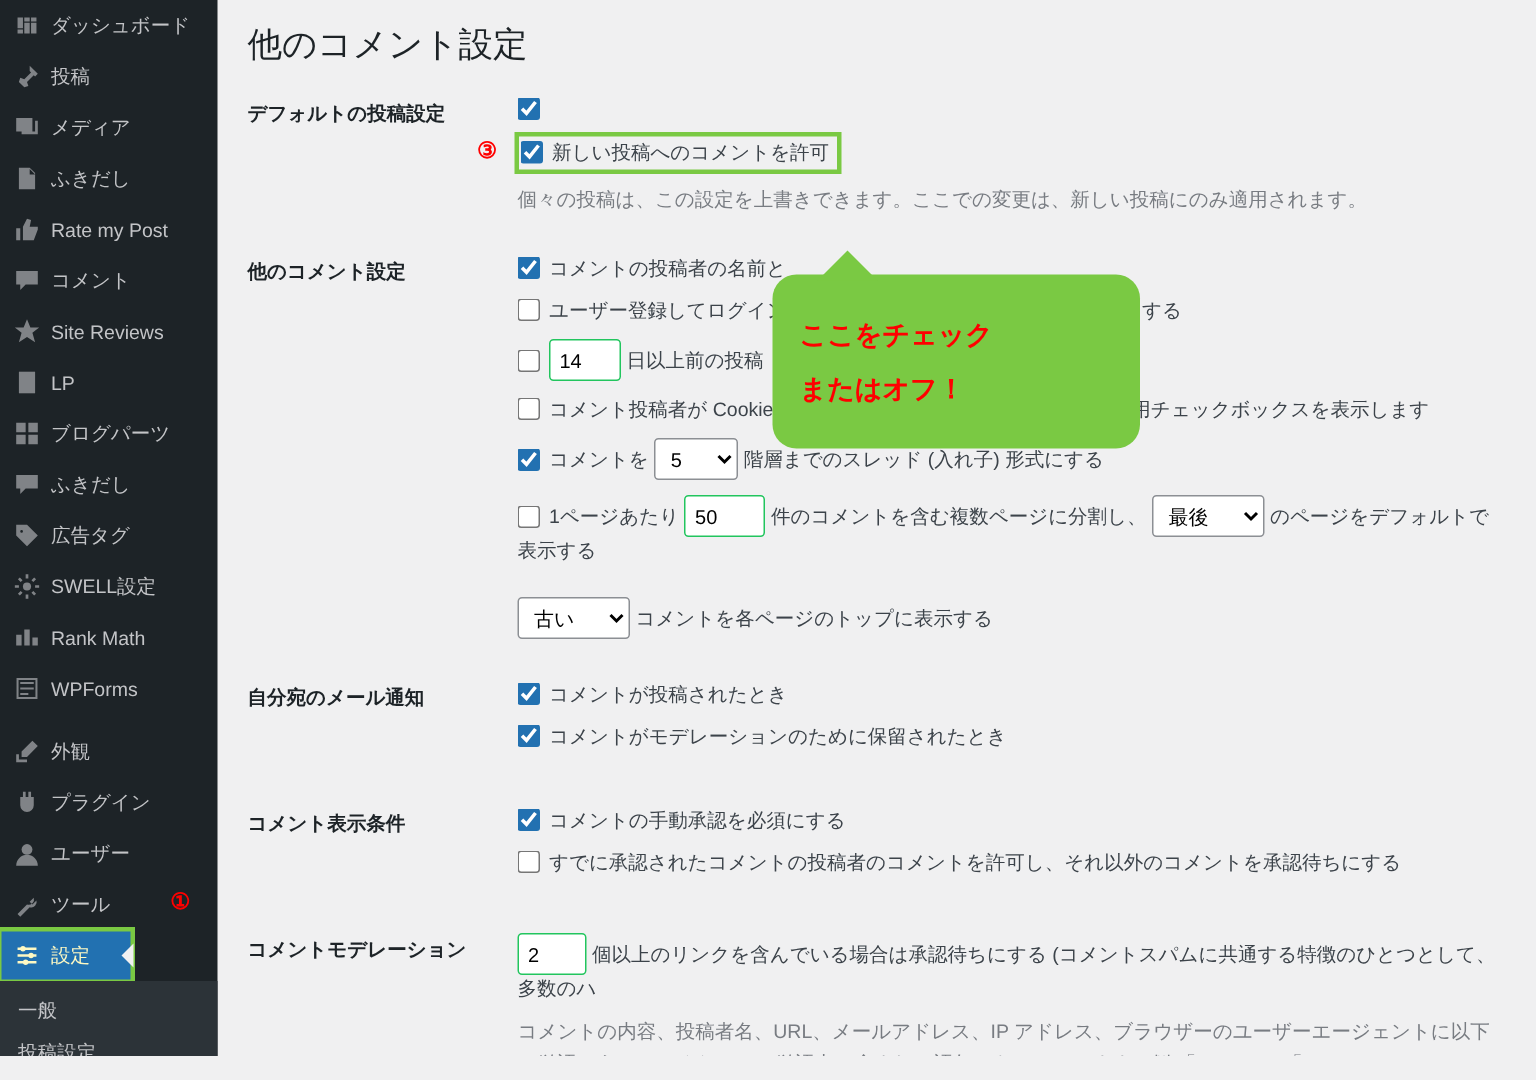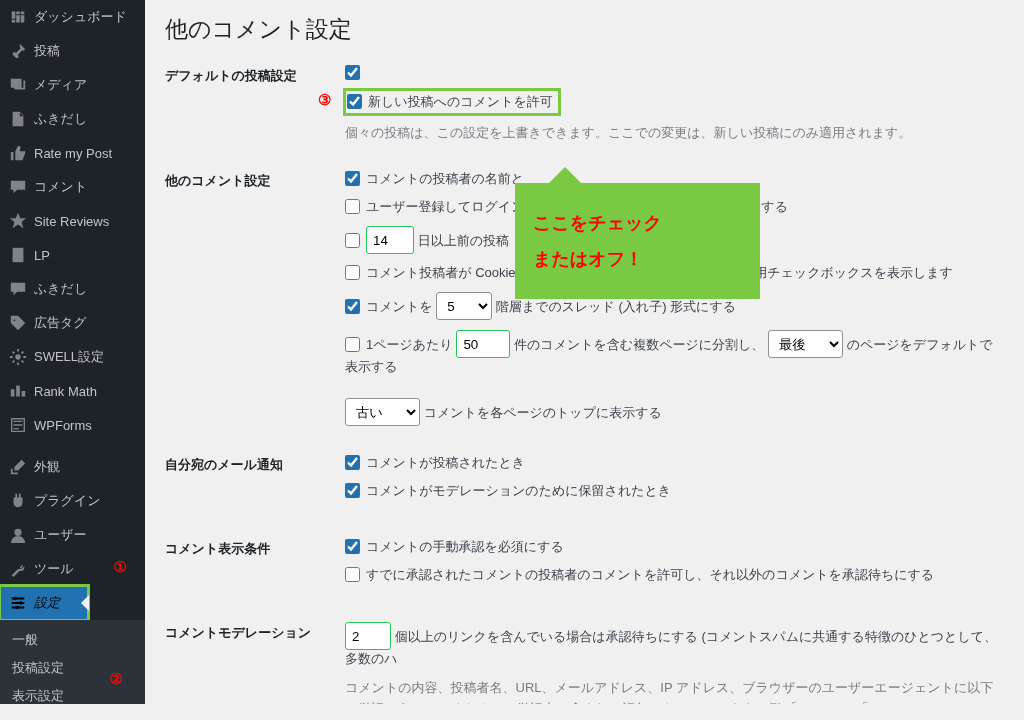--- a/index.html
+++ b/index.html
@@ -32,22 +32,21 @@
   width: 20px;
   height: 20px;
   margin-right: 6px;
   display: inline-flex;
   align-items: center;
   justify-content: center;
   opacity: .6;
 }
 .side-item.current {
   background: #2271b1;
-  color: #000000;
-  font-style: italic;
+  color: #fef9c3;
 }
 .side-item.current .icon { opacity: 1; }
 .side-sub {
   background: #2c3338;
   padding: 6px 0;
 }
 .side-sub .sub-item {
   padding: 5px 12px;
   color: #c3c4c7;
   cursor: pointer;
@@ -202,20 +201,28 @@
         <span class="icon">
           <svg viewBox="0 0 20 20">
             <path d="M4 2h12v16H4z"></path>
           </svg>
         </span>
         <span>LP</span>
       </div>
     <div class="side-item">
         <span class="icon">
           <svg viewBox="0 0 20 20">
+            <path d="M2 2h7v7H2zM11 2h7v7h-7zM2 11h7v7H2zM11 11h7v7h-7z"></path>
+          </svg>
+        </span>
+        <span>ブログパーツ</span>
+      </div>
+    <div class="side-item">
+        <span class="icon">
+          <svg viewBox="0 0 20 20">
             <path d="M2 3h16v10H9l-4 4v-4H2z"></path>
           </svg>
         </span>
         <span>ふきだし</span>
       </div>
     <div class="side-item">
         <span class="icon">
           <svg viewBox="0 0 20 20">
             <path d="M2 2h8l8 8-8 8-8-8zM6 6a1 1 0 100 2 1 1 0 000-2z"></path>
           </svg>
@@ -349,19 +356,19 @@
 
     <div class="form-row" style="margin-bottom:6px">
       <div class="lab">コメントモデレーション</div>
       <div class="ctrls">
         <div><input type="number" style="width: 46px;" value="2"> <span>個以上のリンクを含んでいる場合は承認待ちにする (コメントスパムに共通する特徴のひとつとして、多数のハ</span></div>
         <div class="muted" style="margin-top:10px; line-height:1.6">コメントの内容、投稿者名、URL、メールアドレス、IP アドレス、ブラウザーのユーザーエージェントに以下の単語のうちってください。単語内に含まれる語句にもマッチします。例:「press」は「WordPress」にマッチします。</div>
 
       </div>
     </div>
 
-    <div class="callout" style="left:370px; top:183px;">
+    <div class="callout" style="left:370px; top:183px;border-radius:16px;">
       <div>ここをチェック</div>
       <div>またはオフ！</div>
     </div>
 
   </div>
 </div>
 
 </body></html>

